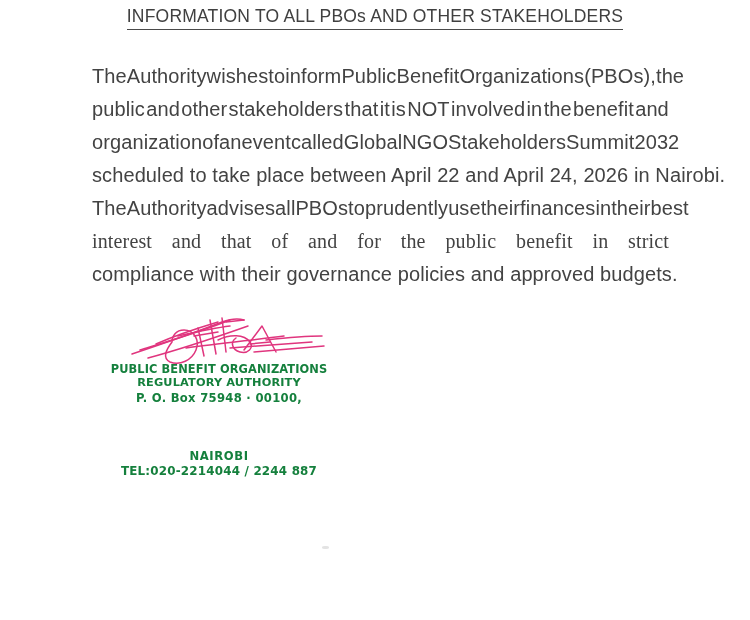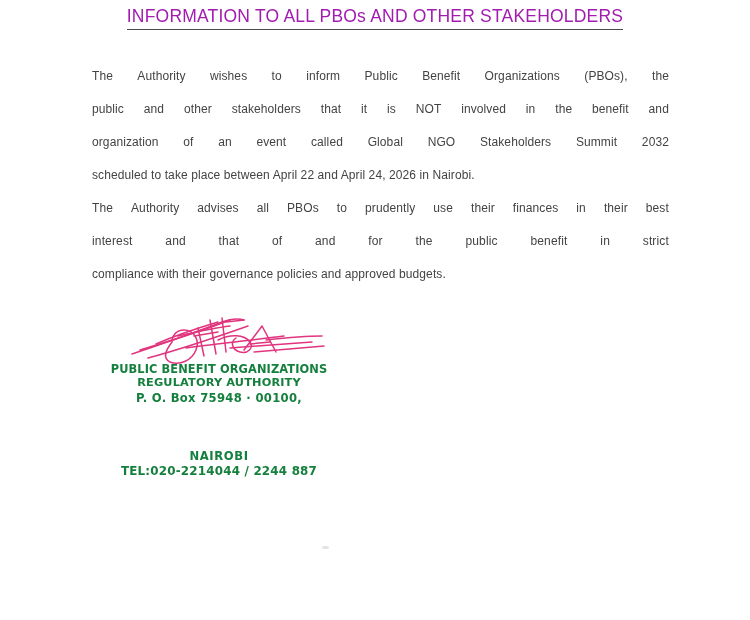--- a/index.html
+++ b/index.html
@@ -25,56 +25,57 @@
 
   
   .doc-title {
     position: absolute;
     top: 6px;
     left: 0;
     width: 750px;
     text-align: center;
     font-size: 17.5px;
     letter-spacing: 0.2px;
-    color: #a21caf;
+    color: #404040;
     white-space: nowrap;
   }
   .doc-title .tl-inner {
     display: inline-block;
     border-bottom: 1.4px solid #4a4a4a;
     padding-bottom: 2px;
   }
 
   
   .body-block {
     position: absolute;
     left: 92px;
     top: 60px;
     width: 577px;
   }
   .body-line {
     height: 33px;
     line-height: 33px;
-    font-size: 12px;
+    font-size: 20px;
     color: #434343;
     white-space: nowrap;
     letter-spacing: 0.1px;
   }
   
   .body-line.justify {
     display: flex;
     justify-content: space-between;
     white-space: nowrap;
   }
   .body-line.justify > span {
     display: inline-block;
   }
   
   .body-line.justify.loose {
     letter-spacing: 0.15px;
+    font-family: Liberation Serif, serif;
   }
 
   
   .signature {
     position: absolute;
     left: 126px;
     top: 306px;
     width: 210px;
     height: 60px;
     pointer-events: none;

